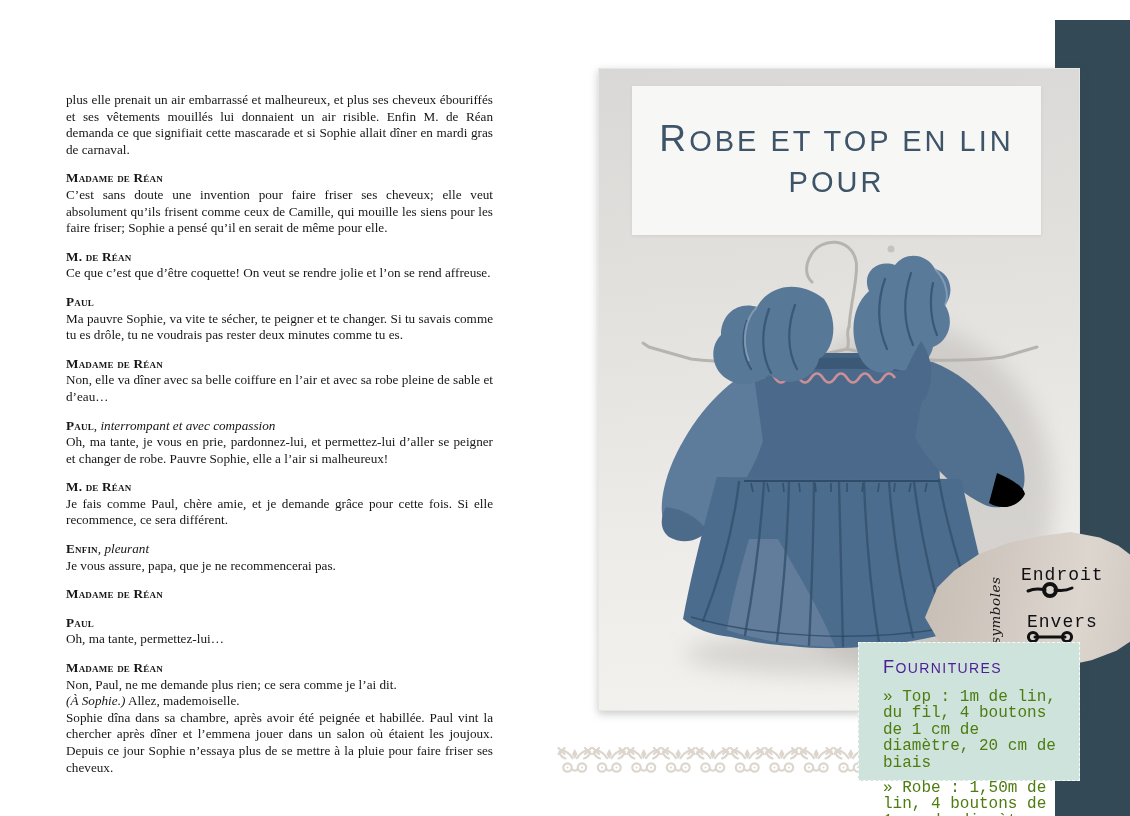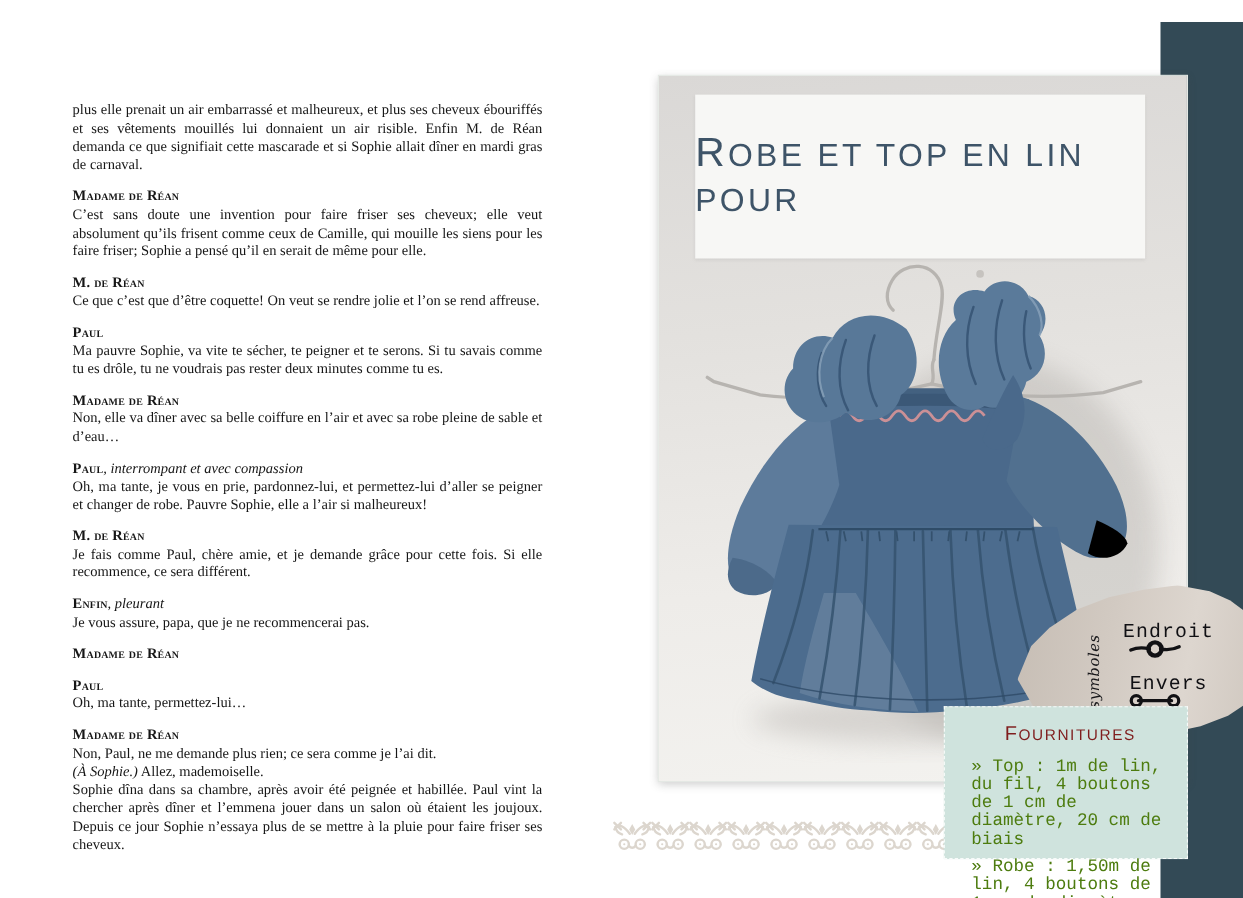--- a/index.html
+++ b/index.html
@@ -21,21 +21,21 @@
   .speech i{font-style:italic;}
 
   
   .photo-panel{position:absolute;left:598px;top:48px;width:482px;height:643px;
       background:linear-gradient(175deg,#dad8d6 0%,#e3e1de 35%,#eeece9 70%,#f3f2ef 100%);
       box-shadow:0 3px 8px rgba(70,70,70,.28);border:1px solid #e4e8e4;box-sizing:border-box;}
   .photo-panel svg.dress{position:absolute;left:0;top:0;}
 
   .title-box{position:absolute;left:33px;top:17px;width:409px;height:149px;
       background:#f7f7f5;box-shadow:0 1px 3px rgba(120,120,120,.15);
-      display:flex;flex-direction:column;justify-content:center;align-items:flex-start;
+      display:flex;flex-direction:column;justify-content:center;align-items:center;
       font-family:"Liberation Sans", sans-serif;color:#3e5468;}
   .t-line{text-transform:uppercase;font-size:29px;line-height:41px;letter-spacing:3px;white-space:nowrap;}
   .t-line.t0::first-letter{font-size:1.28em;}
 
   
   .torn{position:absolute;left:925px;top:512px;width:208px;height:138px;z-index:3;
       background:linear-gradient(100deg,#c6bdb4 0%,#d2cac2 40%,#ddd6cf 72%,#d1c9c1 100%);
       clip-path:polygon(0% 62%,6% 40%,14% 28%,26% 16%,40% 8%,55% 3%,70% 0%,84% 4%,93% 10%,100% 18%,100% 78%,92% 86%,80% 93%,64% 98%,48% 100%,33% 96%,18% 90%,7% 80%);}
   .sym-label{position:absolute;left:62px;top:38px;height:74px;
       writing-mode:vertical-rl;transform:rotate(180deg);
@@ -45,21 +45,21 @@
   .w-envers{left:102px;top:80px;text-align:right;}
   .sym-icon{position:absolute;}
   .i-endroit{left:100px;top:47px;}
   .i-envers{left:100px;top:94px;}
 
   
   .fournitures{position:absolute;left:858px;top:622px;width:222px;height:139px;z-index:4;
       background:#cfe3dd;border:1px dashed rgba(255,255,255,.85);box-sizing:border-box;
       padding:14px 16px 10px 24px;}
   .f-title{font-family:"Liberation Sans", sans-serif;text-transform:uppercase;
-      color:#7f1d1d;font-size:14px;letter-spacing:1.4px;margin-bottom:11px;text-align:center;}
+      color:#4c1d95;font-size:14px;letter-spacing:1.4px;margin-bottom:11px;}
   .f-title::first-letter{font-size:1.3em;}
   .f-item{font-family:"Liberation Mono", monospace;font-size:16px;line-height:16.4px;
       color:#4d7c0f;margin-bottom:9px;}
 
   
   .lace{position:absolute;left:557px;top:726px;width:312px;height:29px;z-index:1;}
 </style>
 </head>
 <body>
 
@@ -73,21 +73,21 @@
         <div class="block">
           <div><span class="speaker-name">Madame de Réan</span></div>
           <div class="speech"><span>C’est sans doute une invention pour faire friser ses cheveux; elle veut absolument qu’ils frisent comme ceux de Camille, qui mouille les siens pour les faire friser; Sophie a pensé qu’il en serait de même pour elle.</span></div>
         </div>
         <div class="block">
           <div><span class="speaker-name">M. de Réan</span></div>
           <div class="speech"><span>Ce que c’est que d’être coquette! On veut se rendre jolie et l’on se rend affreuse.</span></div>
         </div>
         <div class="block">
           <div><span class="speaker-name">Paul</span></div>
-          <div class="speech"><span>Ma pauvre Sophie, va vite te sécher, te peigner et te serons. Si tu savais comme tu es drôle, tu ne voudrais pas rester deux minutes comme tu es.</span></div>
+          <div class="speech"><span>Ma pauvre Sophie, va vite te sécher, te peigner et te changer. Si tu savais comme tu es drôle, tu ne voudrais pas rester deux minutes comme tu es.</span></div>
         </div>
         <div class="block">
           <div><span class="speaker-name">Madame de Réan</span></div>
           <div class="speech"><span>Non, elle va dîner avec sa belle coiffure en l’air et avec sa robe pleine de sable et d’eau…</span></div>
         </div>
         <div class="block">
           <div><span class="speaker-name">Paul</span><span class="direction">, interrompant et avec compassion</span></div>
           <div class="speech"><span>Oh, ma tante, je vous en prie, pardonnez-lui, et permettez-lui d’aller se peigner et changer de robe. Pauvre Sophie, elle a l’air si malheureux!</span></div>
         </div>
         <div class="block">

